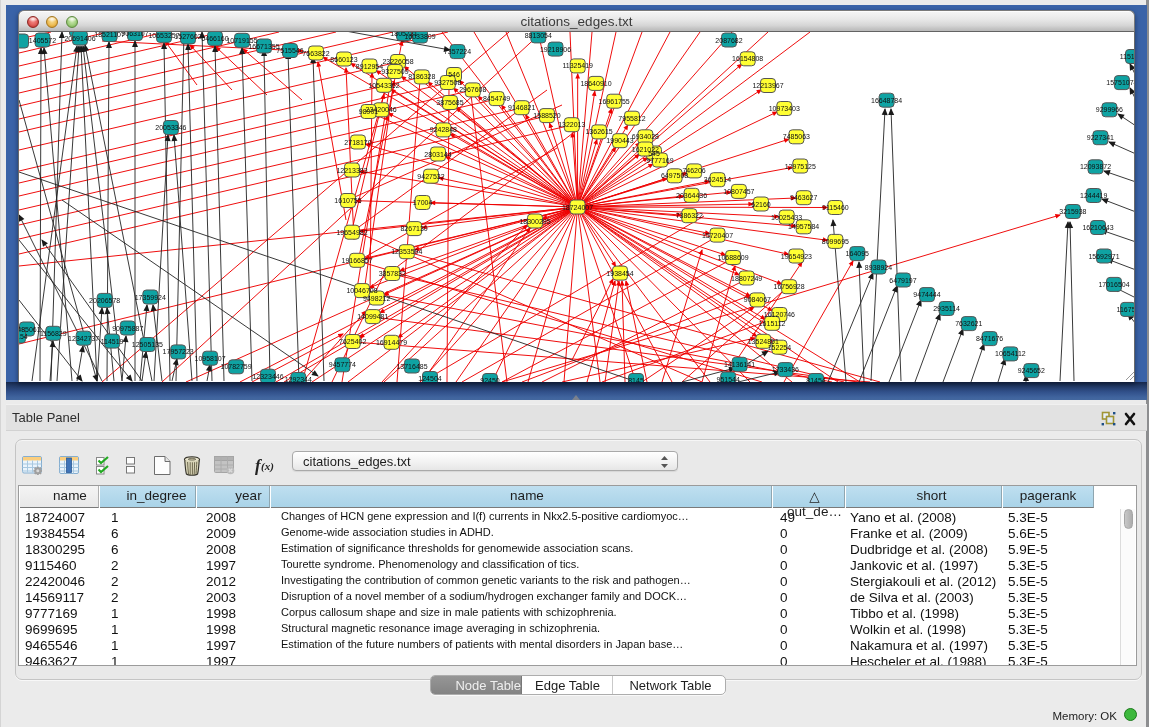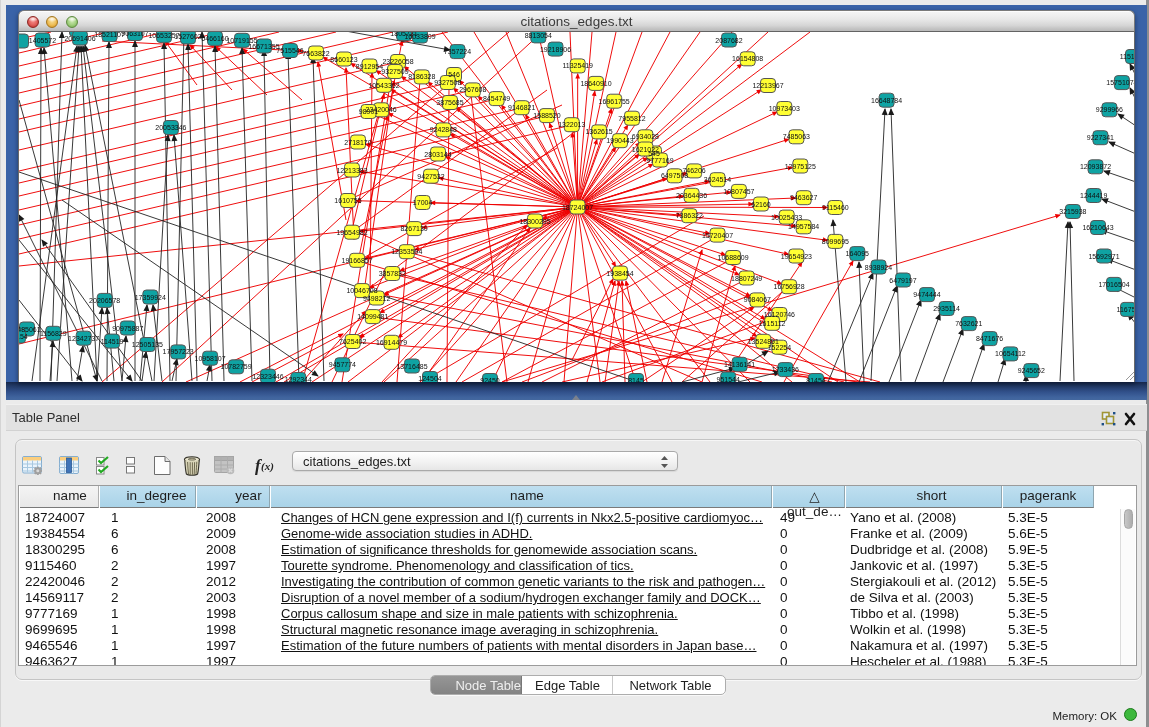--- a/index.html
+++ b/index.html
@@ -41,21 +41,21 @@
   background:linear-gradient(#ffffff,#f1f1f1 60%,#e6e6e6); border:1px solid #a9a9a9;
   border-radius:4px; font-size:13px; color:#1d1d1d; padding:2px 0 0 10px;
   box-shadow:0 1px 1px rgba(0,0,0,0.08); }
 
 #tbl { position:absolute; left:2px; top:45px; width:1119px; height:181px;
   background:#fff; border:1px solid #9b9b9b; overflow:hidden; }
 .hcell { position:absolute; top:0; height:22px; border-right:1px solid #8fa6b0;
   border-bottom:1px solid #7a7a7a; font-size:13.5px; color:#1d1d1d; text-align:center;
   padding-top:2px; background:linear-gradient(#bfdff0,#a9d3e8); }
 .hcell.hgray { background:linear-gradient(#f4f4f4,#e8e8e8); border-right:1px solid #b0b0b0; }
-.cell.t { font-size:13px;text-decoration:underline; }
+.cell.t { font-size:11px; }
 .cell { position:absolute; height:16px; font-size:13.5px; color:#111;
   white-space:nowrap; overflow:hidden; padding-top:1px; }
 #vsb { position:absolute; right:1px; top:23px; width:15px; height:157px;
   background:#fbfbfb; border-left:1px solid #dcdcdc; }
 #vsb .thumb { position:absolute; left:2.5px; top:0px; width:9px; height:20px;
   background:linear-gradient(90deg,#c8c8c8,#adadad); border-radius:5px; border:1px solid #a5a5a5; }
 
 #segs { position:absolute; left:414px; top:235px; width:296px; height:20px;
   border:1px solid #adadad; border-radius:5px; overflow:hidden; background:#fff;
   box-shadow:0 1px 0 rgba(255,255,255,0.7); }

